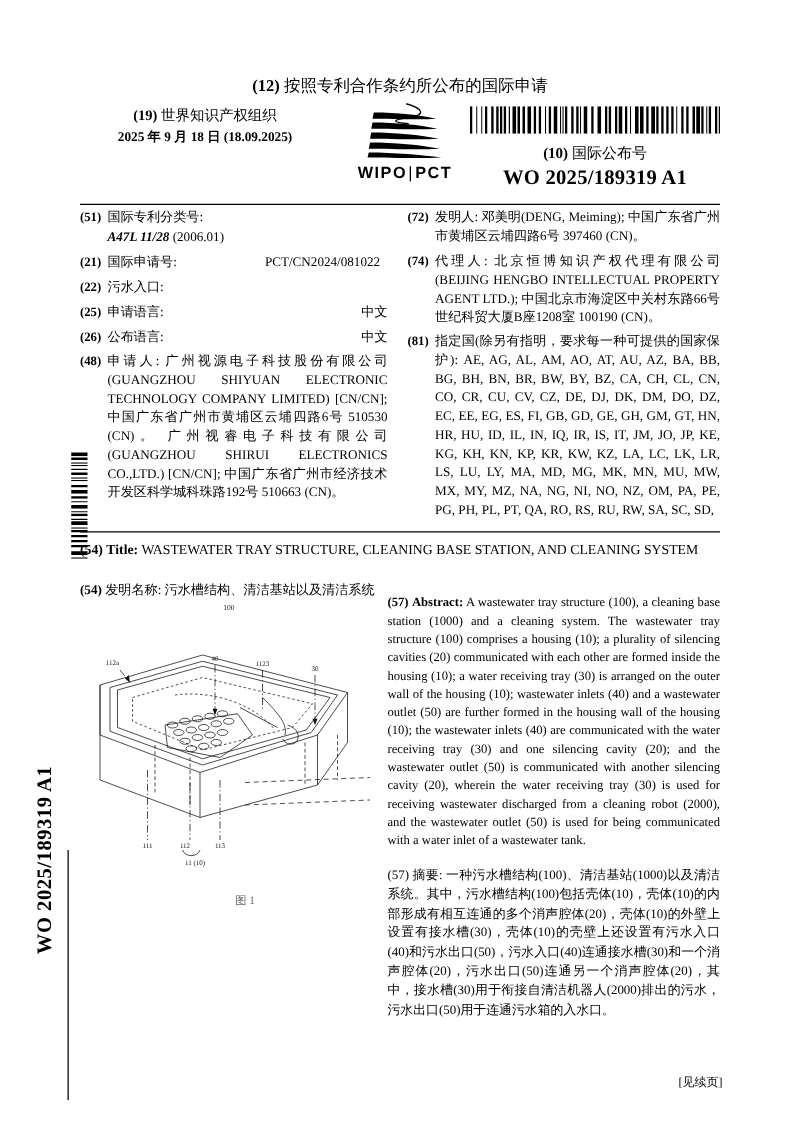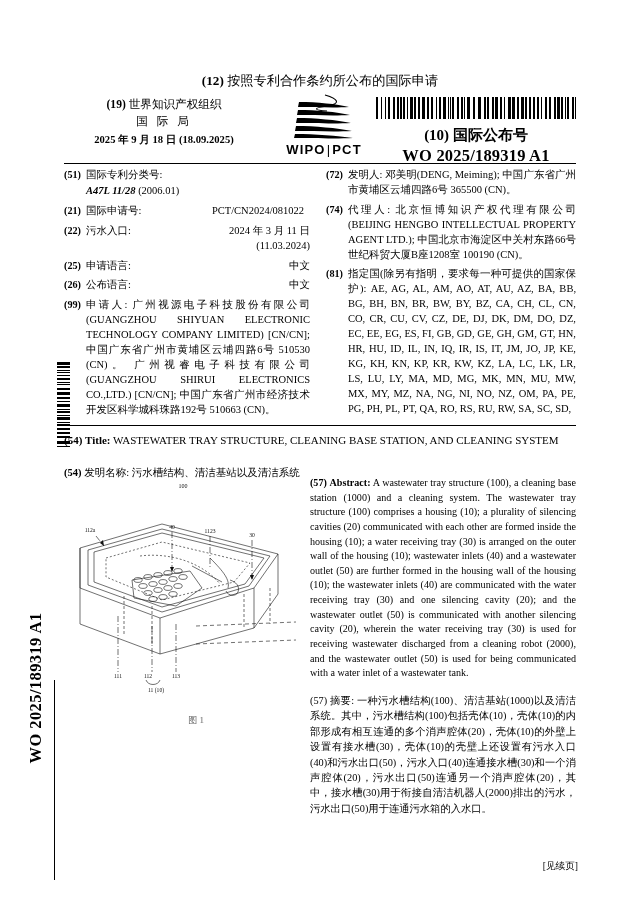--- a/index.html
+++ b/index.html
@@ -61,21 +61,21 @@
   .side-barcode i {
     display: block;
     width: 100%;
     background: #000;
   }
 
   
   .hdr {
     position: absolute;
     left: 64px;
-    top: 64px;
+    top: 52px;
     width: 512px;
     height: 108px;
   }
   .hdr-12 {
     text-align: center;
     font-size: 13.2px;
     margin-top: 8px;
   }
   .hdr-12 b { font-weight: bold; }
   .hdr-cols {
@@ -122,21 +122,21 @@
     width: 200px;
     text-align: center;
   }
   .topbarcode {
     height: 22px;
     display: flex;
     align-items: stretch;
     overflow: hidden;
   }
   .topbarcode i { display: block; height: 100%; background: #000; }
-  .hdr-right .n10 { font-size: 15px; margin-top: 7px; font-weight: bold; }
+  .hdr-right .n10 { font-size: 12px; margin-top: 7px; }
   .hdr-right .pubno {
     font-size: 16.5px;
     font-weight: bold;
     letter-spacing: 0.2px;
     margin-top: 1px;
   }
 
   .rule-top {
     position: absolute;
     left: 64px;
@@ -322,21 +322,20 @@
       <b>(12)</b>
       <span>按照专利合作条约所公布的国际申请</span>
     </div>
 
     <div class="hdr-cols">
       <div class="hdr-left">
         <div class="l1">
           <b>(19)</b>
           <span>世界知识产权组织</span>
         </div>
-        <div class="l2">国 际 局</div>
         <div class="l4">2025 年 9 月 18 日 (18.09.2025)</div>
       </div>
 
       <div class="wipo">
         <div class="wipo-mark">
           <svg width="108" height="48" viewBox="0 0 108 48">
             <g fill="none" stroke="#000" stroke-width="1.1">
               <path d="M56 2 C 70 6, 72 11, 58 13 C 44 15, 44 17, 58 18"></path>
               <path d="M30 9 C 48 9, 68 11, 80 14 C 66 15, 44 14, 29 14 Z" fill="#000" stroke="none"></path>
               <path d="M29 17 C 47 17, 68 19, 81 22 C 66 23, 44 22, 28 22 Z" fill="#000" stroke="none"></path>
@@ -483,54 +482,53 @@
         <div class="ipc-row">
           <span>国际申请号:</span>
           <span style="flex:1;text-align:center">PCT/CN2024/081022</span>
         </div>
       </div>
 
       <div class="fld">
         <span class="code">(22)</span>
         <div class="ipc-row">
           <span>污水入口:</span>
-          <span style="flex:1;text-align:right">2024 年 3 月 11 日 (11.03.2024)</span>
         </div>
       </div>
 
       <div class="fld">
         <span class="code">(25)</span>
         <div class="ipc-row">
           <span>申请语言:</span>
           <span style="flex:1;text-align:right">中文</span>
         </div>
       </div>
 
       <div class="fld">
         <span class="code">(26)</span>
         <div class="ipc-row">
           <span>公布语言:</span>
           <span style="flex:1;text-align:right">中文</span>
         </div>
       </div>
 
       <div class="fld just">
-        <span class="code">(99)</span>
+        <span class="code">(48)</span>
         <span>申请人:</span>
         <span>广州视源电子科技股份有限公司 (GUANGZHOU SHIYUAN ELECTRONIC TECHNOLOGY COMPANY LIMITED) [CN/CN]; 中国广东省广州市黄埔区云埔四路6号 510530 (CN)。 广州视睿电子科技有限公司 (GUANGZHOU SHIRUI ELECTRONICS CO.,LTD.) [CN/CN]; 中国广东省广州市经济技术开发区科学城科珠路192号 510663 (CN)。</span>
       </div>
 
     </div>
 
     <div class="col-r">
 
       <div class="fld just">
         <span class="code">(72)</span>
         <span>发明人:</span>
-        <span>邓美明(DENG, Meiming); 中国广东省广州市黄埔区云埔四路6号 365500 (CN)。</span>
+        <span>邓美明(DENG, Meiming); 中国广东省广州市黄埔区云埔四路6号 397460 (CN)。</span>
       </div>
 
       <div class="fld just">
         <span class="code">(74)</span>
         <span>代理人:</span>
         <span>北京恒博知识产权代理有限公司 (BEIJING HENGBO INTELLECTUAL PROPERTY AGENT LTD.); 中国北京市海淀区中关村东路66号世纪科贸大厦B座1208室 100190 (CN)。</span>
       </div>
 
       <div class="fld just">
         <span class="code">(81)</span>

